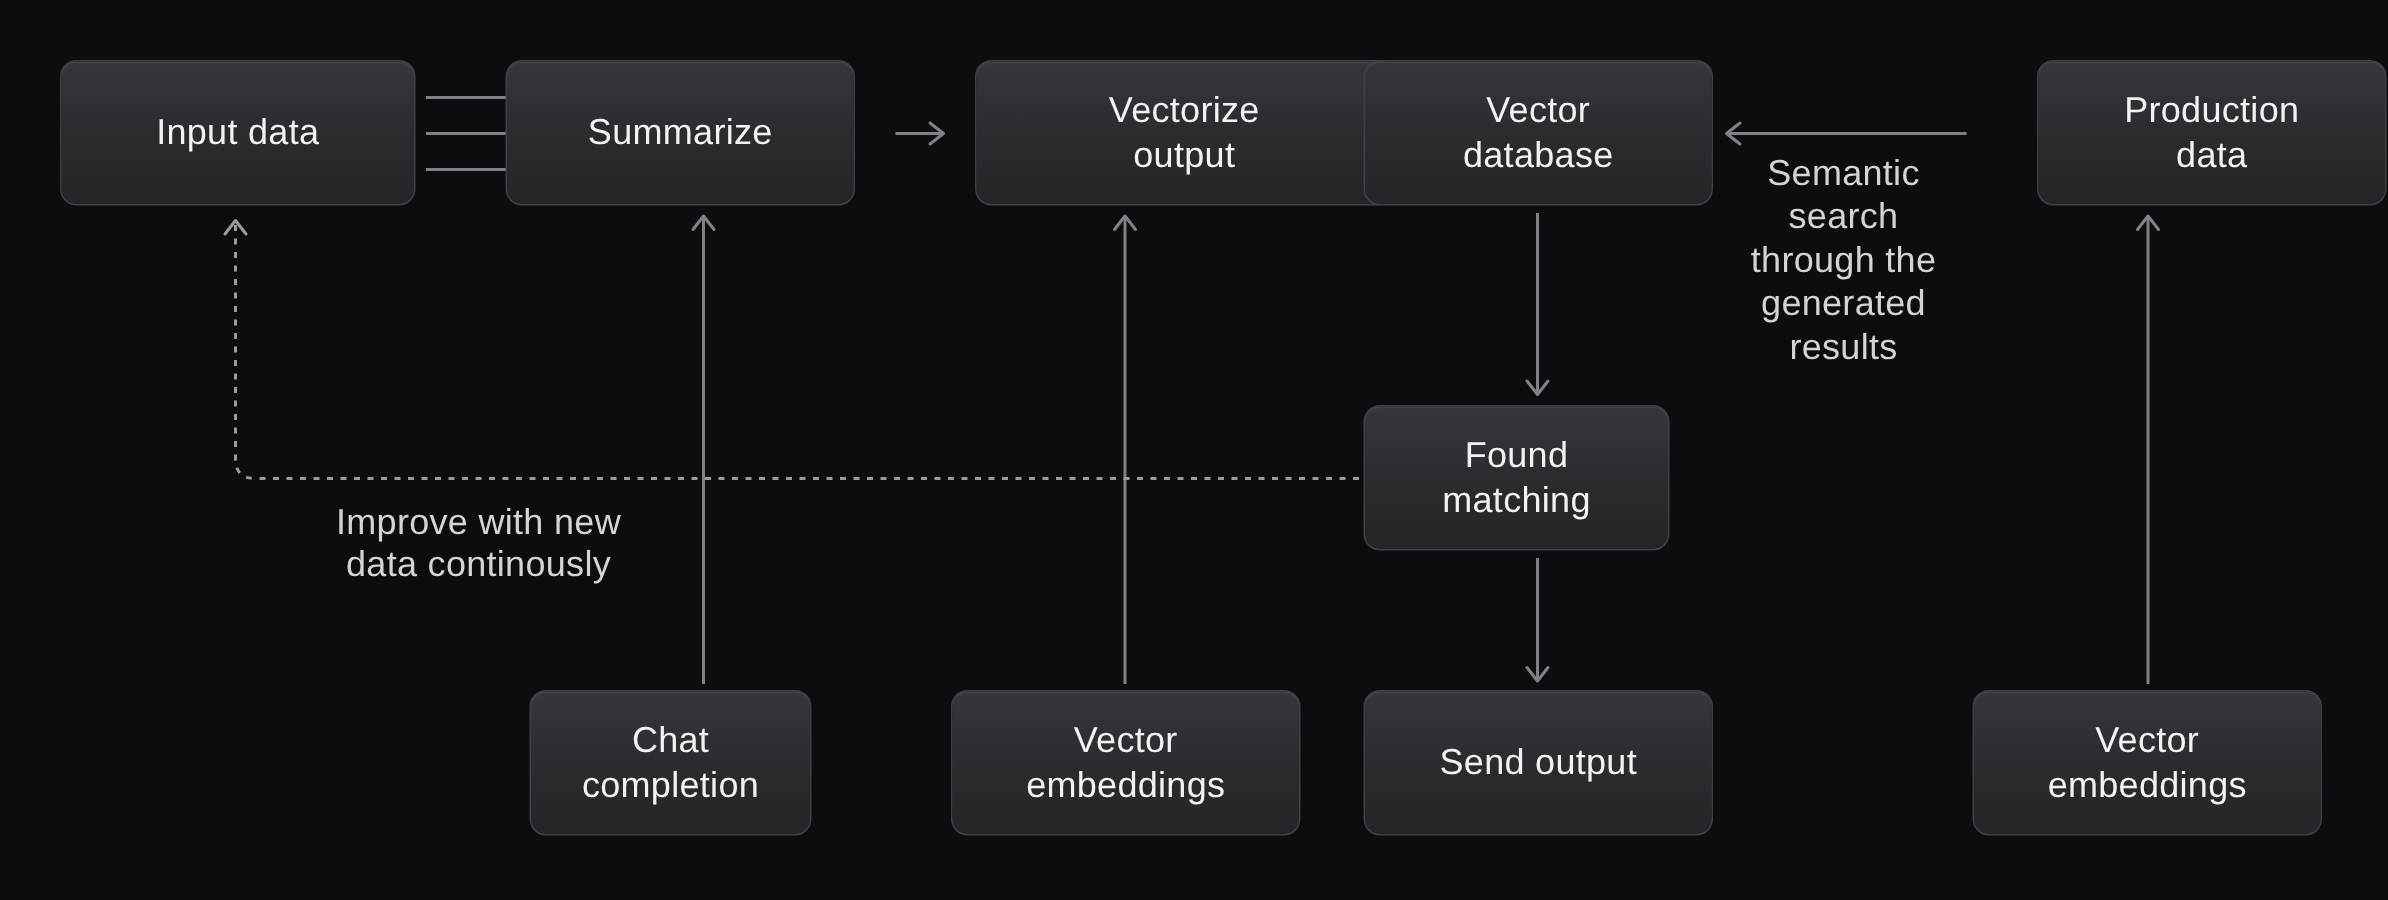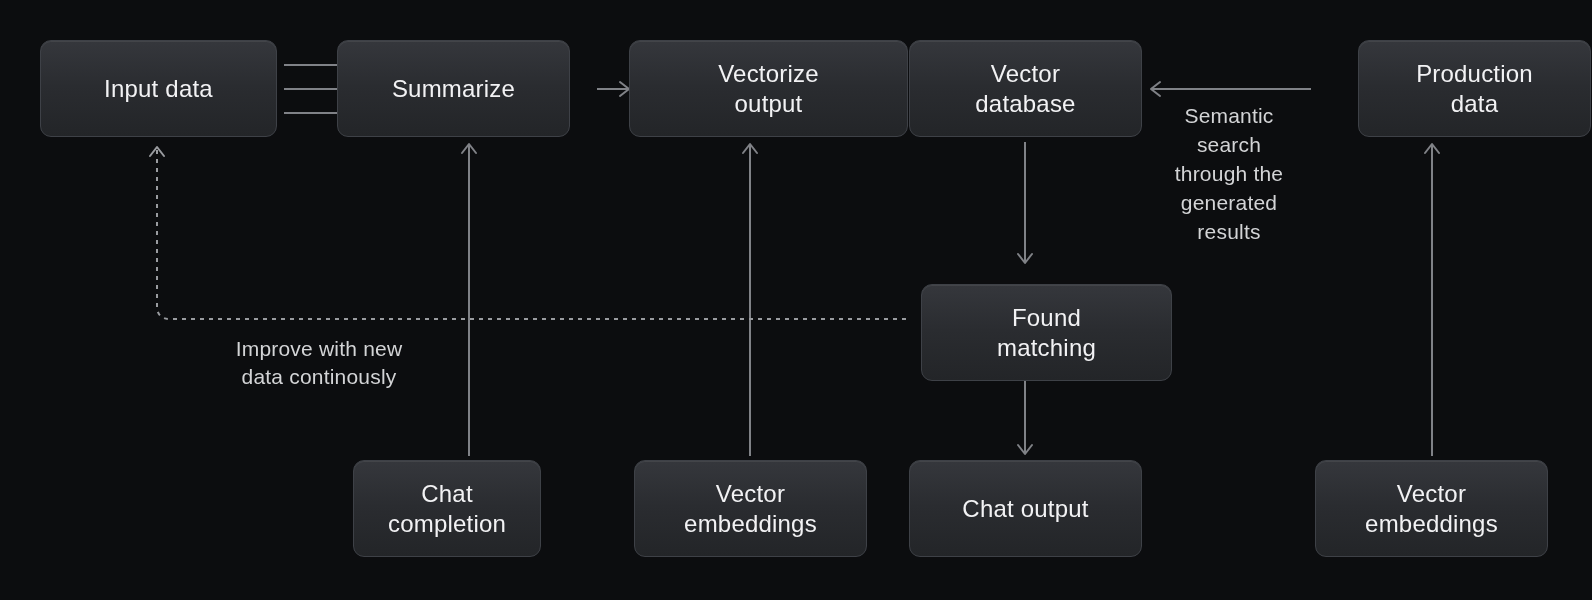--- a/index.html
+++ b/index.html
@@ -37,21 +37,21 @@
     color: #f2f2f4;
     font-size: 24px;
     line-height: 30px;
     text-align: center;
     white-space: pre-line;
     letter-spacing: 0.2px;
   }
   .note {
     position: absolute;
     color: #d3d4d6;
-    font-size: 21px;
+    font-size: 24px;
     text-align: center;
     white-space: pre-line;
     letter-spacing: 0.2px;
   }
   .note-semantic { line-height: 29px; }
   .note-improve  { line-height: 28px; text-align: center; }
 </style>
 </head>
 <body>
 
@@ -106,46 +106,46 @@
         <path d="M150,156 L157,147 L164,156" fill="none" stroke="#9a9ca0" stroke-width="2" stroke-linecap="round" stroke-linejoin="round"></path>
       </g>
     </svg>
   <div id="node-layer">
       <div class="node" style="left: 40px; top: 40px; width: 237px; height: 97px;">
         <span class="node-label">Input data</span>
       </div>
       <div class="node" style="left: 337px; top: 40px; width: 233px; height: 97px;">
         <span class="node-label">Summarize</span>
       </div>
-      <div class="node" style="left: 629px; top: 40px; width: 279px; height: 97px;">
+      <div class="node" style="left: 650px; top: 40px; width: 279px; height: 97px;">
         <span class="node-label">Vectorize
 output</span>
       </div>
       <div class="node" style="left: 909px; top: 40px; width: 233px; height: 97px;">
         <span class="node-label">Vector
 database</span>
       </div>
       <div class="node" style="left: 1315px; top: 40px; width: 233px; height: 97px; margin-left: 43px;">
         <span class="node-label">Production
 data</span>
       </div>
-      <div class="node" style="left: 909px; top: 284px; width: 251px; height: 97px; margin-left: 12px;">
+      <div class="node" style="left: 909px; top: 270px; width: 204px; height: 97px;">
         <span class="node-label">Found
 matching</span>
       </div>
       <div class="node" style="left: 353px; top: 460px; width: 188px; height: 97px;">
         <span class="node-label">Chat
 completion</span>
       </div>
       <div class="node" style="left: 634px; top: 460px; width: 233px; height: 97px;">
         <span class="node-label">Vector
 embeddings</span>
       </div>
       <div class="node" style="left: 909px; top: 460px; width: 233px; height: 97px;">
-        <span class="node-label">Chat output</span>
+        <span class="node-label">Send output</span>
       </div>
       <div class="node" style="left: 1315px; top: 460px; width: 233px; height: 97px;">
         <span class="node-label">Vector
 embeddings</span>
       </div>
     </div>
   <div id="note-layer">
       <div class="note note-semantic" style="left: 1144px; top: 101px; width: 170px;">Semantic
 search
 through the

